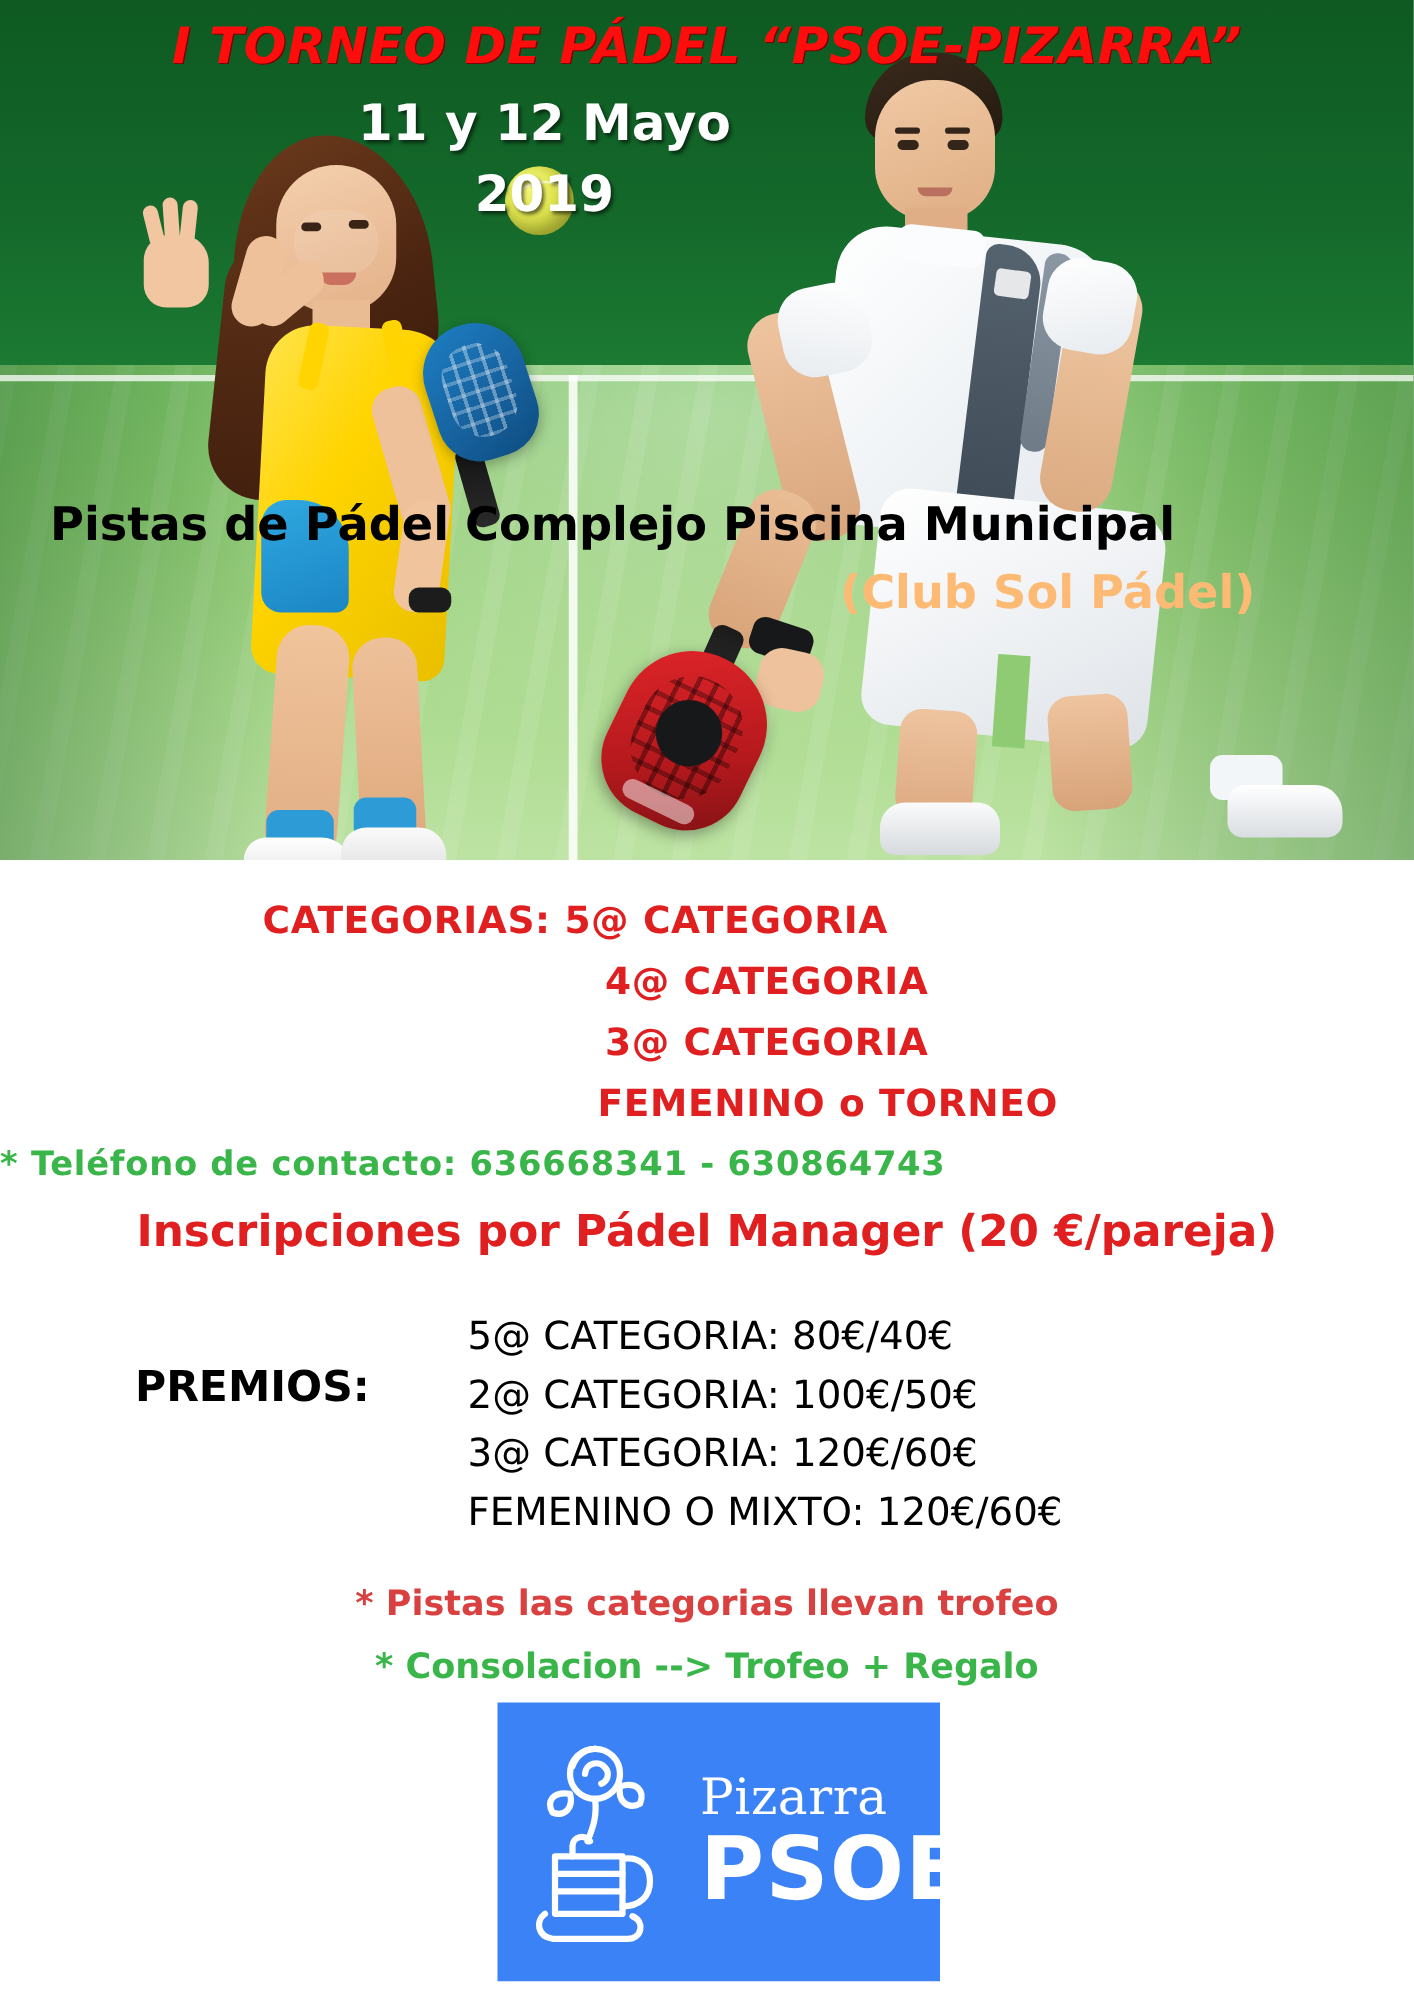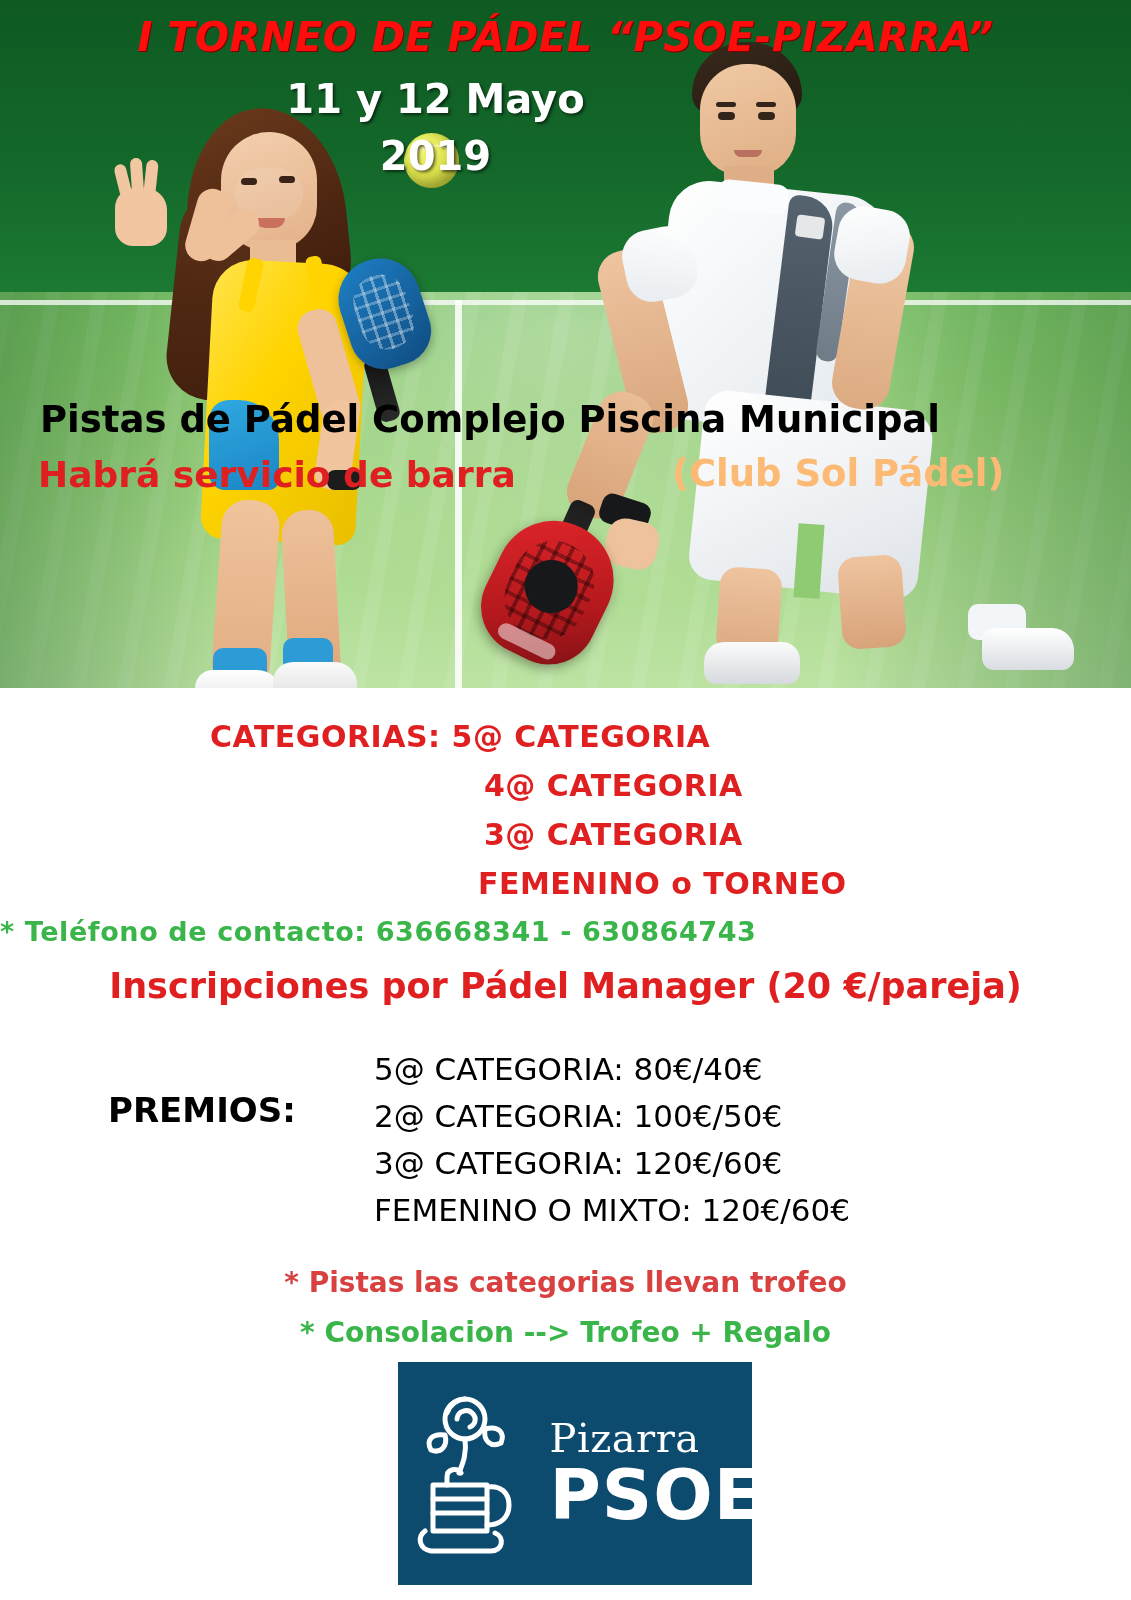--- a/index.html
+++ b/index.html
@@ -302,22 +302,22 @@
   }
   .note2 {
     position: absolute; left: 0; top: 628px; width: 100%;
     text-align: center; font-size: 28px; font-weight: bold; color: #3ab54a;
   }
 
   
   .logo {
     position: absolute; left: 398px; top: 1362px;
     width: 354px; height: 223px;
-    background: #0c4a6e;
-    display: flex; align-items: center; justify-content: center;
+    background: #3b82f6;
+    display: flex; align-items: center; justify-content: space-between;
   }
   .logo-fist { position: relative; width: 132px; height: 170px; margin-left: 20px; }
   .logo-fist svg { width: 132px; height: 170px; display: block; }
   .logo-text { margin-left: 10px; color: #ffffff; line-height: 1; }
   .logo-text .pizarra {
     font-size: 40px; font-weight: normal; letter-spacing: 0.5px;
     font-family: "DejaVu Serif", serif;
   }
   .logo-text .psoe {
     font-size: 70px; font-weight: bold; letter-spacing: 1px; margin-top: 2px;
@@ -401,21 +401,20 @@
       <div class="mr-shoe-l"></div>
     </div>
 
     <div class="racket-red-handle"></div>
     <div class="racket-red"></div>
 
     <div class="title">I TORNEO DE PÁDEL “PSOE-PIZARRA”</div>
     <div class="date1">11 y 12 Mayo</div>
     <div class="date2">2019</div>
     <div class="venue">Pistas de Pádel Complejo Piscina Municipal</div>
-    <div class="bar">Habrá servicio de barra</div>
     <div class="club">(Club Sol Pádel)</div>
   </div>
 
   <div class="lower">
 
     <div class="cats">
       <div class="row r1">CATEGORIAS: 5@ CATEGORIA</div>
       <div class="row r2">4@ CATEGORIA</div>
       <div class="row r3">3@ CATEGORIA</div>
       <div class="row r4">FEMENINO o TORNEO</div>

